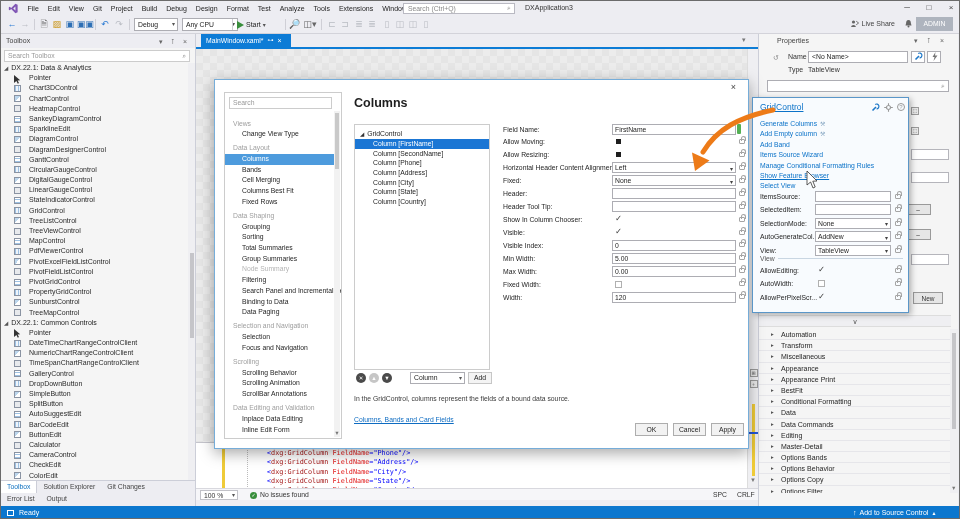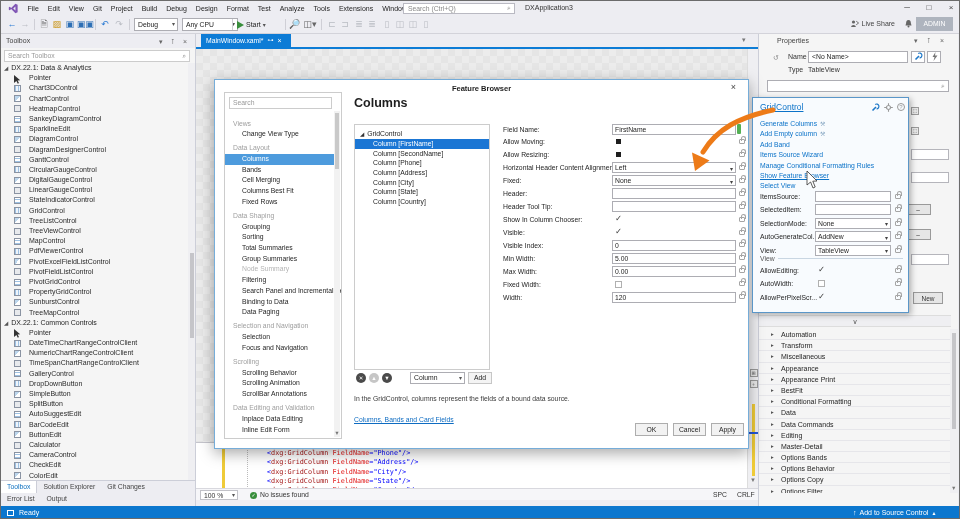--- a/index.html
+++ b/index.html
@@ -410,21 +410,20 @@
         <div class="cat-row"><span class="exp">▸</span>Options Copy</div>
         <div class="cat-row"><span class="exp">▸</span>Options Filter</div>
       </div>
     <div id="cat-scroll">
         <div id="cat-thumb"></div>
         <span style="position:absolute;left:1px;bottom:2px;font-size:5.5px;color:#777;">▼</span>
       </div>
   </div>
 
   <div id="dialog">
-    <div id="dlg-title">Feature Browser</div>
     <span id="dlg-close">×</span>
     <div id="fb-nav">
       <div id="fb-search"><span>Search</span></div>
       <div id="fb-list">
           <div class="fb-group">Views</div>
           <div class="fb-item">Change View Type</div>
           <div class="fb-group">Data Layout</div>
           <div class="fb-item sel">Columns</div>
           <div class="fb-item">Bands</div>
           <div class="fb-item">Cell Merging</div>

